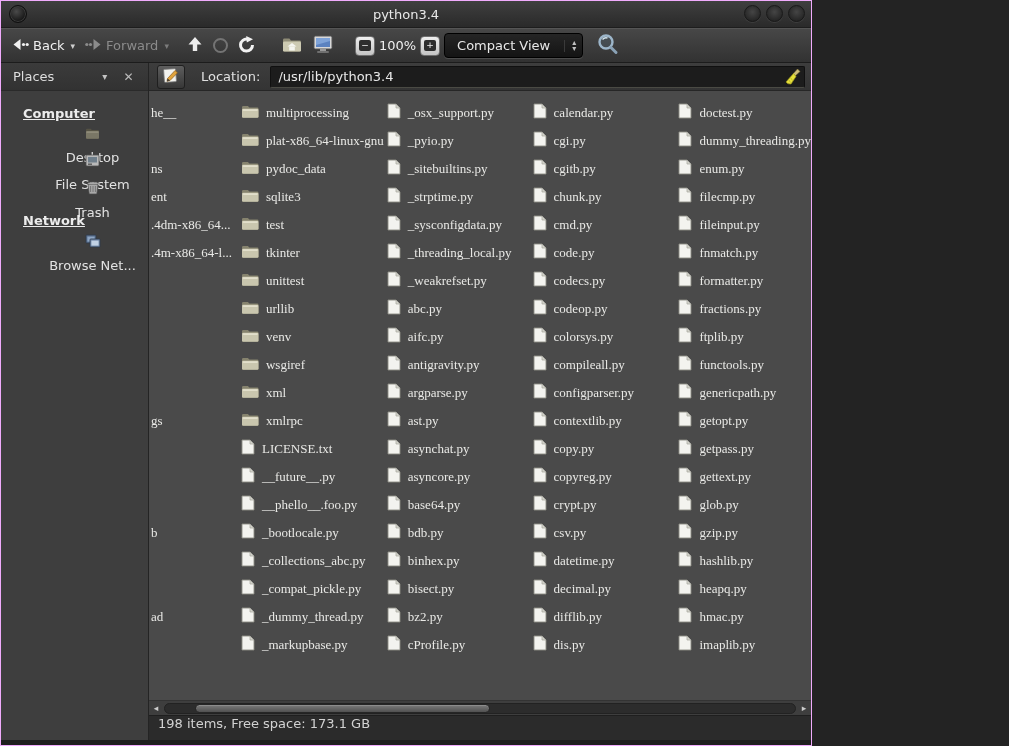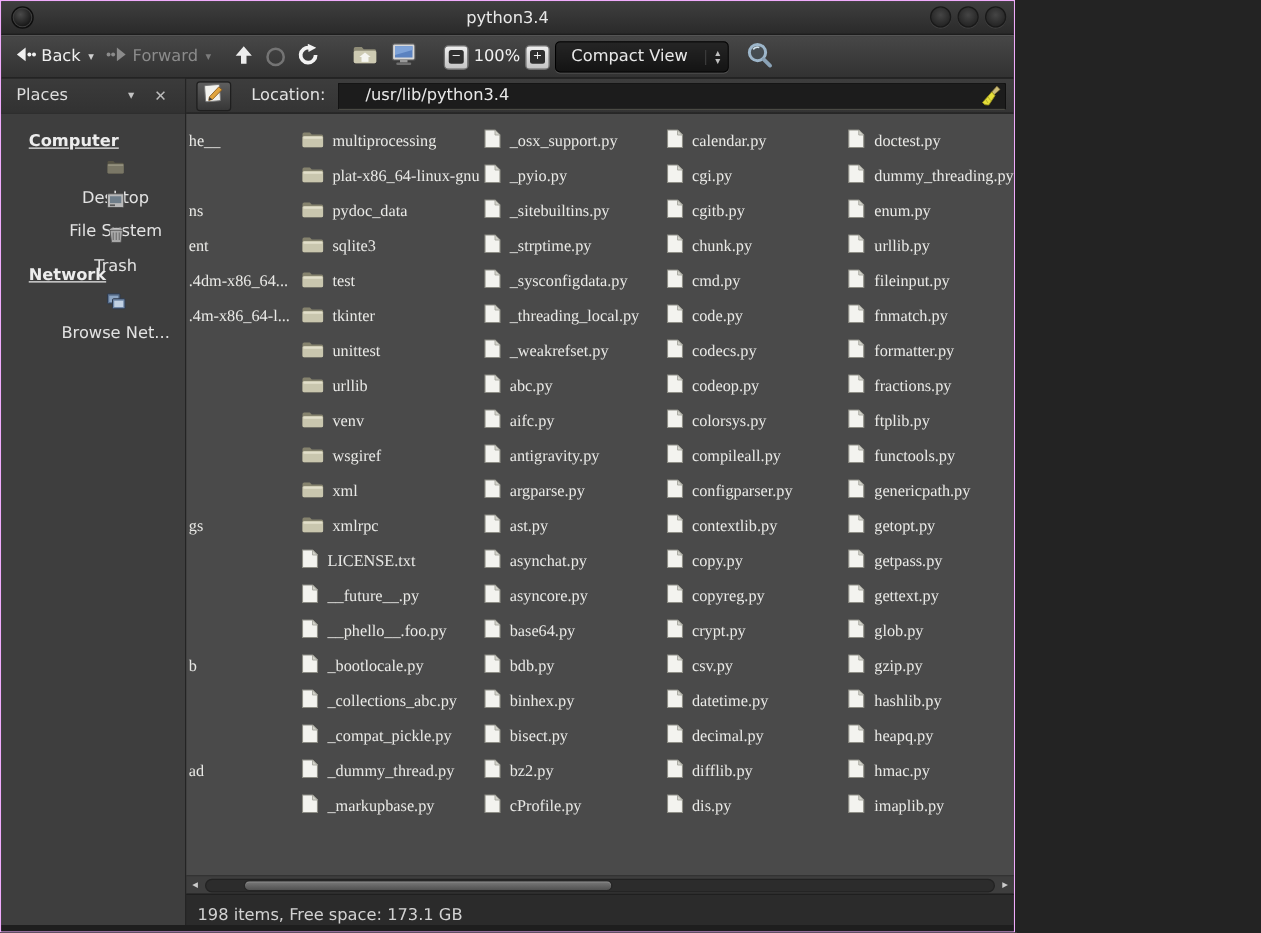--- a/index.html
+++ b/index.html
@@ -78,21 +78,21 @@
   
   .location-row { height:28px; flex:0 0 28px; background:linear-gradient(#3d3d3d,#343434);
     border-bottom:1px solid #262626; display:flex; align-items:center;
     padding:0 6px 0 8px; position:relative; }
   .edit-btn { width:28px; height:24px; border-radius:3px;
     background:linear-gradient(#5e5e5e,#373737); border:1px solid #1f1f1f;
     display:flex; align-items:center; justify-content:center; }
   .location-label { color:#e0e0e0; margin:0 10px 0 16px; }
   .location-entry { flex:1; height:22px; background:#1c1c1c; border:1px solid #101010;
     border-bottom-color:#4a4a44; border-radius:2px; color:#e8e8e8;
-    font-family:"DejaVu Sans", sans-serif; font-size:13px; padding:0 26px 0 21px; outline:none; }
+    font-family:"DejaVu Sans", sans-serif; font-size:13px; padding:0 26px 0 7px; outline:none; }
   .broom { position:absolute; right:8px; top:4px; }
 
   
   .file-view { flex:1; background:#4a4a4a; overflow:hidden; padding:8px 0 0 2px;
     display:flex; }
   .file-col { display:flex; flex-direction:column;font-family:Liberation Serif, serif; }
   .file-col.c0 { width:116px; }
   .file-col.c1, .file-col.c2, .file-col.c3 { width:188px; }
   .file-col.c4 { width:170px; }
   .file-row { height:28px; display:flex; align-items:center; gap:7px;
@@ -105,21 +105,21 @@
     align-items:center; border-top:1px solid #333; }
   .hs-arrow { width:14px; text-align:center; font-size:9px; color:#cccccc; }
   .hs-track { flex:1; height:11px; background:#2c2c2c; border-radius:6px;
     border:1px solid #222; position:relative; margin:0 1px; }
   .hs-thumb { position:absolute; top:0; bottom:0; left:4.8%; width:46.8%;
     border-radius:6px; background:linear-gradient(#7b7b7b,#515151);
     border:1px solid #262626; box-shadow:0 1px 0 rgba(255,255,255,.15) inset; }
 
   
   .statusbar { height:25px; flex:0 0 25px; background:#2b2b2b;
-    border-top:1px solid #1f1f1f; display:flex; align-items:flex-end;
+    border-top:1px solid #1f1f1f; display:flex; align-items:flex-start;
     padding-left:9px; color:#d2d2d2; }
 
   .frame-bottom { height:5px; flex:0 0 5px; background:#1e1e1e; }
 </style>
 </head>
 <body>
 
 <div class="window">
 
   <div class="titlebar">
@@ -792,21 +792,21 @@
                   <path d="M1 1 h8 l4 4 v10 h-12 z" fill="#f3f3ef" stroke="#8d8d85" stroke-width="0.9"></path>
                   <path d="M9 1 l4 4 h-4 z" fill="#d4d4cc" stroke="#a4a49c" stroke-width="0.7"></path>
                 </svg></span>
               <span class="label">enum.py</span>
             </div>
             <div class="file-row">
               <span><svg width="14" height="16" viewBox="0 0 14 16">
                   <path d="M1 1 h8 l4 4 v10 h-12 z" fill="#f3f3ef" stroke="#8d8d85" stroke-width="0.9"></path>
                   <path d="M9 1 l4 4 h-4 z" fill="#d4d4cc" stroke="#a4a49c" stroke-width="0.7"></path>
                 </svg></span>
-              <span class="label">urllib.py</span>
+              <span class="label">filecmp.py</span>
             </div>
             <div class="file-row">
               <span><svg width="14" height="16" viewBox="0 0 14 16">
                   <path d="M1 1 h8 l4 4 v10 h-12 z" fill="#f3f3ef" stroke="#8d8d85" stroke-width="0.9"></path>
                   <path d="M9 1 l4 4 h-4 z" fill="#d4d4cc" stroke="#a4a49c" stroke-width="0.7"></path>
                 </svg></span>
               <span class="label">fileinput.py</span>
             </div>
             <div class="file-row">
               <span><svg width="14" height="16" viewBox="0 0 14 16">

